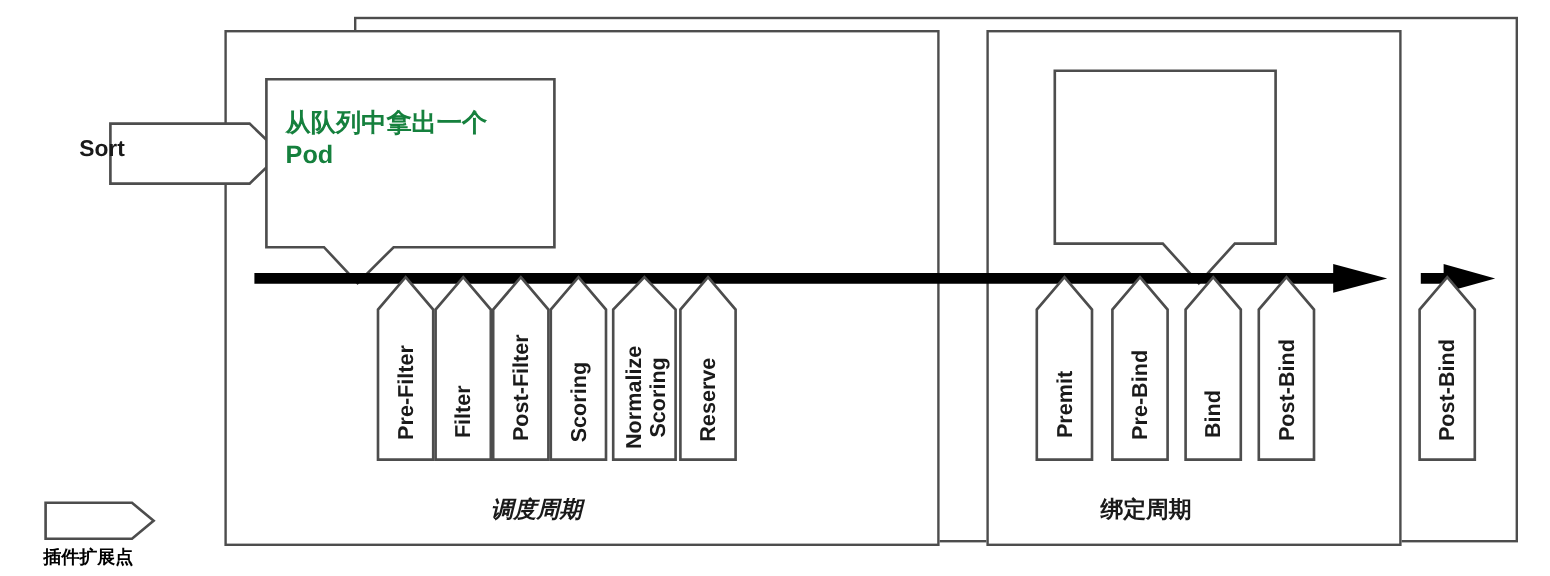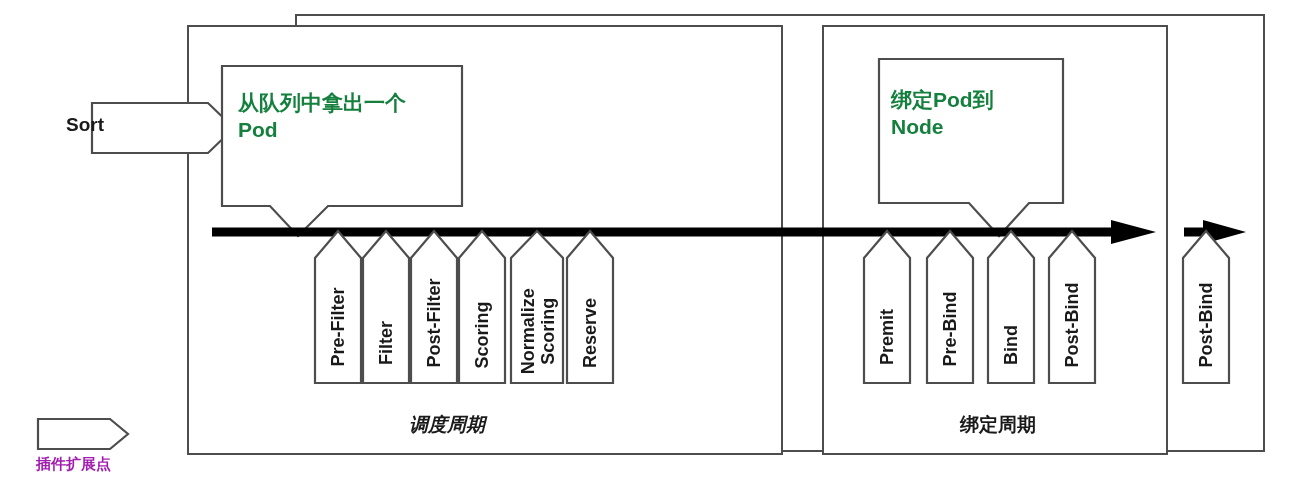--- a/index.html
+++ b/index.html
@@ -93,38 +93,38 @@
     font-weight: 700;
     left: 20px;
     top: 13px;
   }
 
   
   .legend-shape { position: absolute; }
   .legend-shape svg { display: block; }
   .legend-label {
     position: absolute;
-    color: #a21caf;
+    color: #000000;
     font-size: 15px;
     font-weight: 700;
     white-space: nowrap;
   }
 </style>
 </head>
 <body>
 
 <div id="canvas">
 
   <div class="frame" style="left:295px; top:14px; width:970px; height:438px;"></div>
 
   <div class="cycle-box" style="left:187px; top:25px; width:596px; height:430px;"></div>
   <div class="cycle-label" style="left:187px; top:412px; width:520px;font-style:italic;">调度周期</div>
 
   <div class="cycle-box" style="left:822px; top:25px; width:346px; height:430px;"></div>
-  <div class="cycle-label" style="left:841px; top:412px; width:314px;">绑定周期</div>
+  <div class="cycle-label" style="left:798px; top:412px; width:314px;">绑定周期</div>
 
   <div class="sort-shape" style="left:46px; top:101px;">
     <svg width="146" height="54" viewBox="0 0 146 54">
       <polygon points="2,2 118,2 144,27 118,52 2,52" fill="#ffffff" stroke="#4d4d4d" stroke-width="2.2" stroke-linejoin="miter"></polygon>
     </svg>
     <div class="sort-label">Sort</div>
   </div>
 
   <div class="callout" style="left:220px; top:64px;">
     <svg width="246" height="176" viewBox="0 0 246 176">
@@ -132,22 +132,20 @@
     </svg>
     <div class="callout-text">从队列中拿出一个
 Pod</div>
   </div>
 
 
   <div class="callout" style="left:877px; top:57px;">
     <svg width="190" height="183" viewBox="0 0 190 183">
       <path d="M2,2 L186,2 L186,146 L152,146 L122,179 L92,146 L2,146 Z" fill="#ffffff" stroke="#4d4d4d" stroke-width="2.2" stroke-linejoin="miter"></path>
     </svg>
-    <div class="callout-text" style="left:14px; top:30px;">绑定Pod到
-Node</div>
   </div>
 
   <div class="pipeline-arrow" style="left:210px; top:219px;">
     <svg width="950" height="26" viewBox="0 0 950 26">
       <line x1="2" y1="13" x2="906" y2="13" stroke="#000000" stroke-width="9"></line>
       <polygon points="901,1 946,13 901,25" fill="#000000"></polygon>
     </svg>
   </div>
 
   <div class="pipeline-arrow" style="left:1182px; top:219px;">

